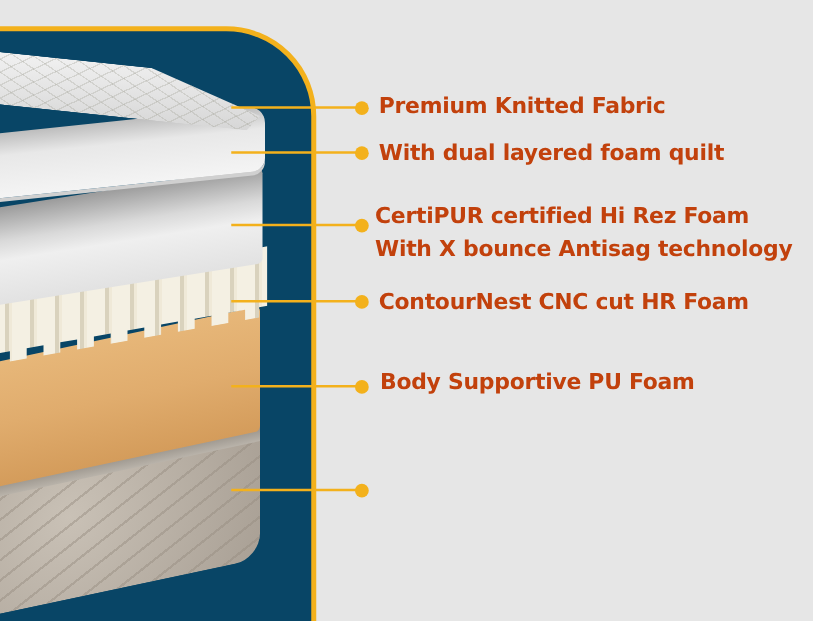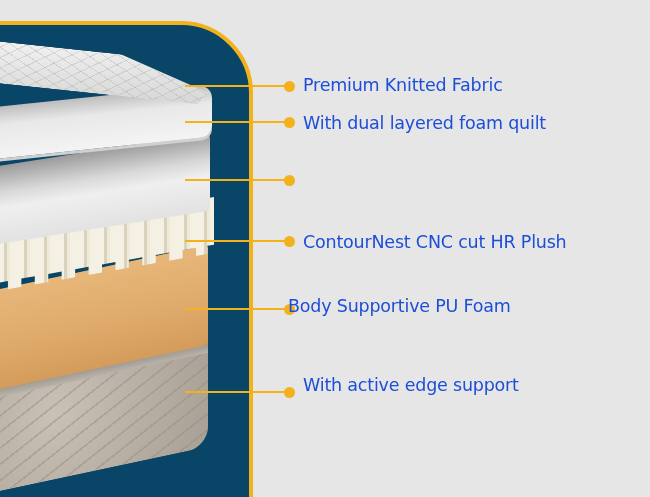--- a/index.html
+++ b/index.html
@@ -11,21 +11,21 @@
   .l-hirez { left:-10px; top:150px; width:220px; height:78px; background:linear-gradient(180deg,#9b9b9b 0%,#d9d9d9 35%,#efefef 55%,#e2e2e2 100%); border-radius:0 6px 4px 0; transform:skewY(-9deg); }
   .l-contour { left:-10px; top:210px; width:224px; height:68px; transform:skewY(-10deg);
     background: repeating-linear-gradient(90deg,#f4f0e3 0 14px,#d9d2bd 14px 17px,#efe9d8 17px 20px); border-radius:0 0 0 0;
     clip-path:polygon(0 10%,100% 10%,100% 80%,97% 80%,97% 92%,92% 92%,92% 80%,86% 80%,86% 92%,80% 92%,80% 80%,74% 80%,74% 92%,68% 92%,68% 80%,62% 80%,62% 92%,56% 92%,56% 80%,50% 80%,50% 92%,44% 92%,44% 80%,38% 80%,38% 92%,32% 92%,32% 80%,26% 80%,26% 92%,20% 92%,20% 80%,14% 80%,14% 92%,8% 92%,8% 80%,2% 80%,2% 92%,0 92%); }
   .l-pu { left:-10px; top:268px; width:218px; height:100px; background:linear-gradient(180deg,#e7b779 0%,#e0ac6d 50%,#d49c5b 100%); transform:skewY(-12deg); border-radius:0 4px 4px 0; }
   .l-border-top { left:-10px; top:336px; width:218px; height:40px; background:linear-gradient(180deg,#2a2622,#8a847c 60%,#b9b3aa); transform:skewY(-12deg); border-radius:0 14px 0 0; }
   .l-border { left:-10px; top:356px; width:218px; height:110px; transform:skewY(-12deg); border-radius:0 14px 20px 0;
     background: repeating-linear-gradient(-30deg,rgba(150,140,128,.45) 0 2px,transparent 2px 14px), radial-gradient(circle at 30% 40%,#c9c1b6,#a9a095); border-top:4px solid #c7bfb3; }
   .leader { position:absolute; left:185px; height:2px; background:#f3b11c; }
   .dot { position:absolute; width:11px; height:11px; border-radius:50%; background:#f3b11c; }
-  .label { position:absolute; left:303px; color:#1d4ed8; font-size:17.5px; font-weight:normal; line-height:27px; white-space:nowrap; letter-spacing:-0.2px; }
+  .label { position:absolute; left:303px; color:#c2410c; font-size:17.5px; font-weight:bold; line-height:27px; white-space:nowrap; letter-spacing:-0.2px; }
 </style>
 </head>
 <body>
 
 <div class="panel"></div>
 
 <div class="layer l-border"></div>
 <div class="layer l-border-top"></div>
 <div class="layer l-pu"></div>
 <div class="layer l-contour"></div>
@@ -51,22 +51,23 @@
 <div class="leader" style="top:391px;width:103px"></div>
 <div class="dot" style="left:284px;top:387px"></div>
 
 <div class="label" style="top:72px">
   <div>Premium Knitted Fabric</div>
 </div>
 <div class="label" style="top:110px">
   <div>With dual layered foam quilt</div>
 </div>
 <div class="label" style="top:160px;left:300px">
+  <div>CertiPUR certified Hi Rez Foam</div>
+  <div>With X bounce Antisag technology</div>
 </div>
 <div class="label" style="top:229px">
-  <div>ContourNest CNC cut HR Plush</div>
+  <div>ContourNest CNC cut HR Foam</div>
 </div>
-<div class="label" style="top:293px;left:288px">
+<div class="label" style="top:293px;left:304px">
   <div>Body Supportive PU Foam</div>
 </div>
 <div class="label" style="top:372px">
-  <div>With active edge support</div>
 </div>
 
 </body></html>

